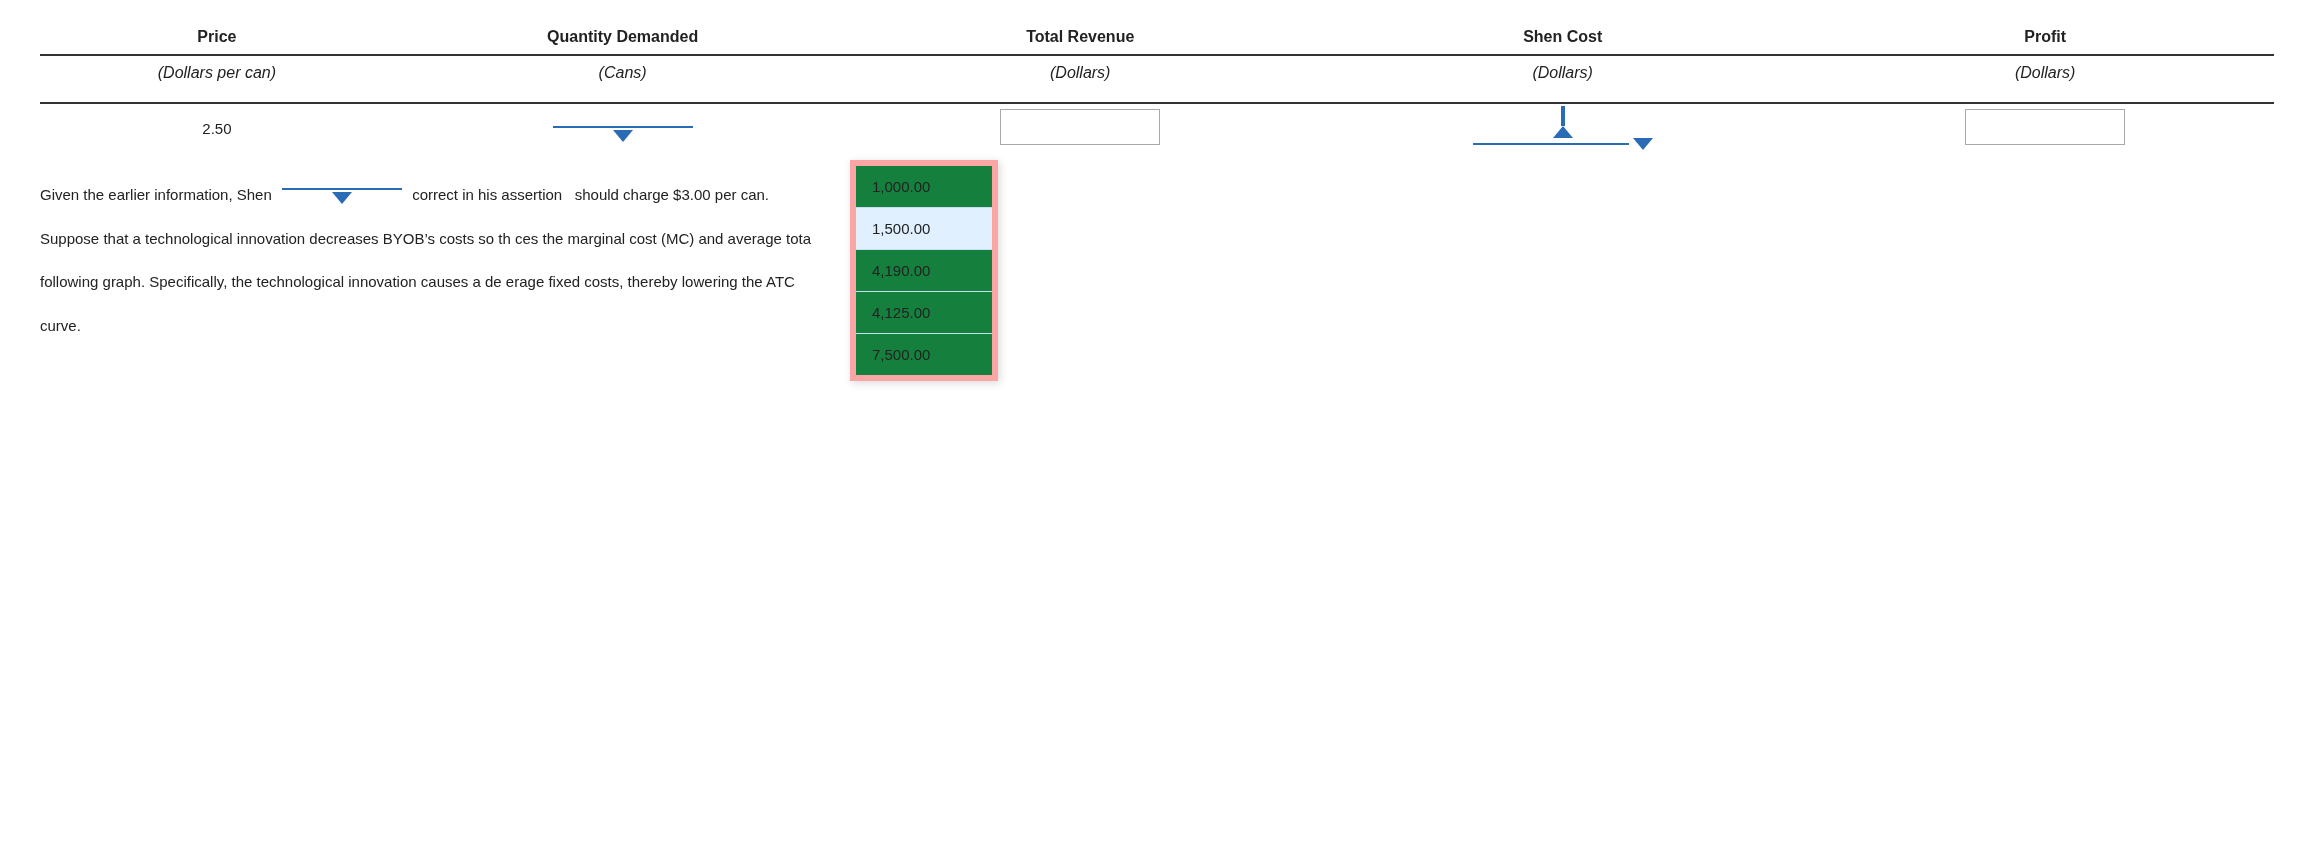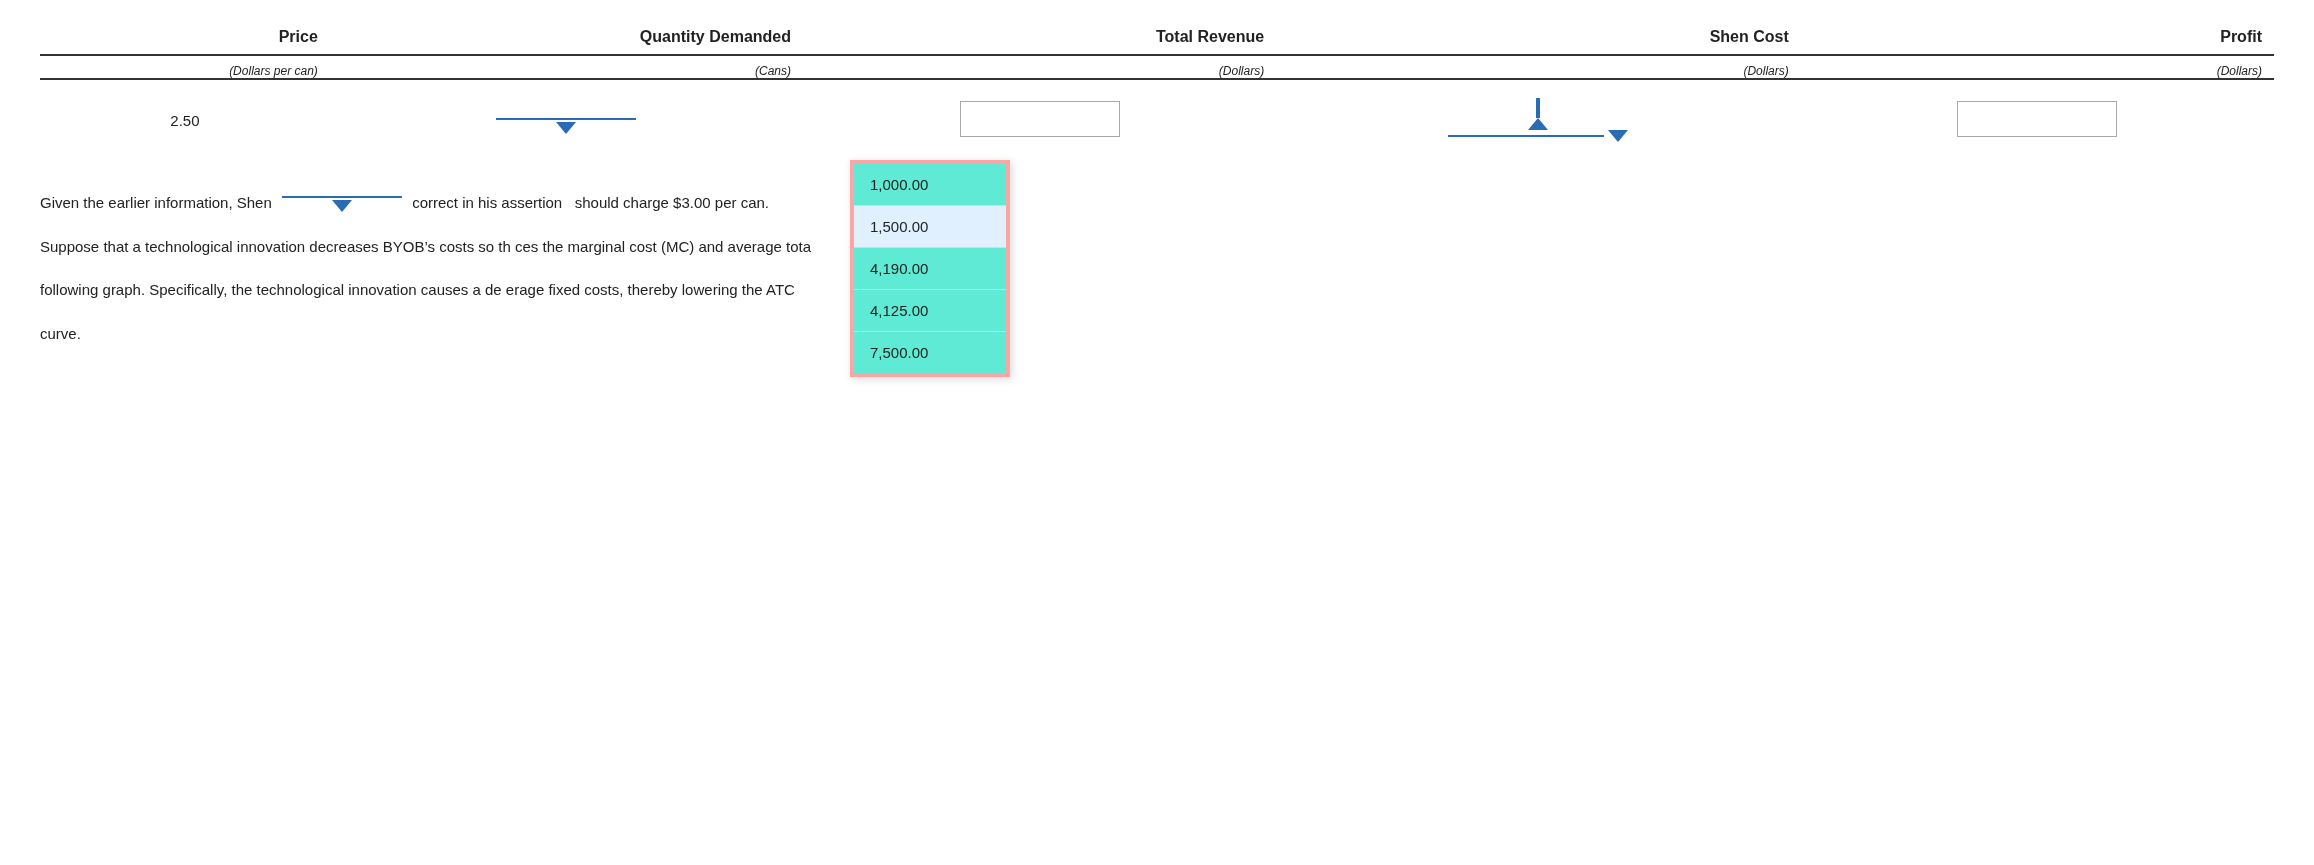--- a/index.html
+++ b/index.html
@@ -18,38 +18,38 @@
       width: 100%;
       margin-bottom: 30px;
     }
 
     table {
       width: 100%;
       border-collapse: collapse;
     }
 
     thead tr th {
-      text-align: right;
+      text-align: center;
       padding: 8px 12px;
       font-weight: bold;
       font-size: 16px;
       border-bottom: 2px solid #333;
     }
 
     thead tr.subheader th {
       font-style: italic;
       font-weight: normal;
-      font-size: 12px;
-      padding-bottom: 0;
+      font-size: 16px;
+      padding-bottom: 20px;
       border-bottom: 2px solid #333;
     }
 
     tbody tr td {
       text-align: center;
-      padding: 18px 12px;
+      padding: 2px 12px;
       vertical-align: middle;
     }
 
     .price-cell {
       font-size: 15px;
       text-align: center;
     }
 
     
     .dropdown-widget {
@@ -111,23 +111,23 @@
       flex: 1;
       height: 2px;
       background: #2a6bb5;
     }
 
     
     .dropdown-popup {
       position: absolute;
       top: 160px;
       left: 850px;
-      width: 160px;
-      border: 4px solid #fca5a5;
-      background: #5eead4;
+      width: 148px;
+      border: 6px solid #fca5a5;
+      background: #15803d;
       z-index: 100;
       box-shadow: 2px 2px 8px rgba(0,0,0,0.15);
     }
 
     .dropdown-popup-item {
       padding: 12px 16px;
       font-size: 15px;
       border-bottom: 1px solid #c5dff0;
       text-align: left;
       cursor: pointer;

